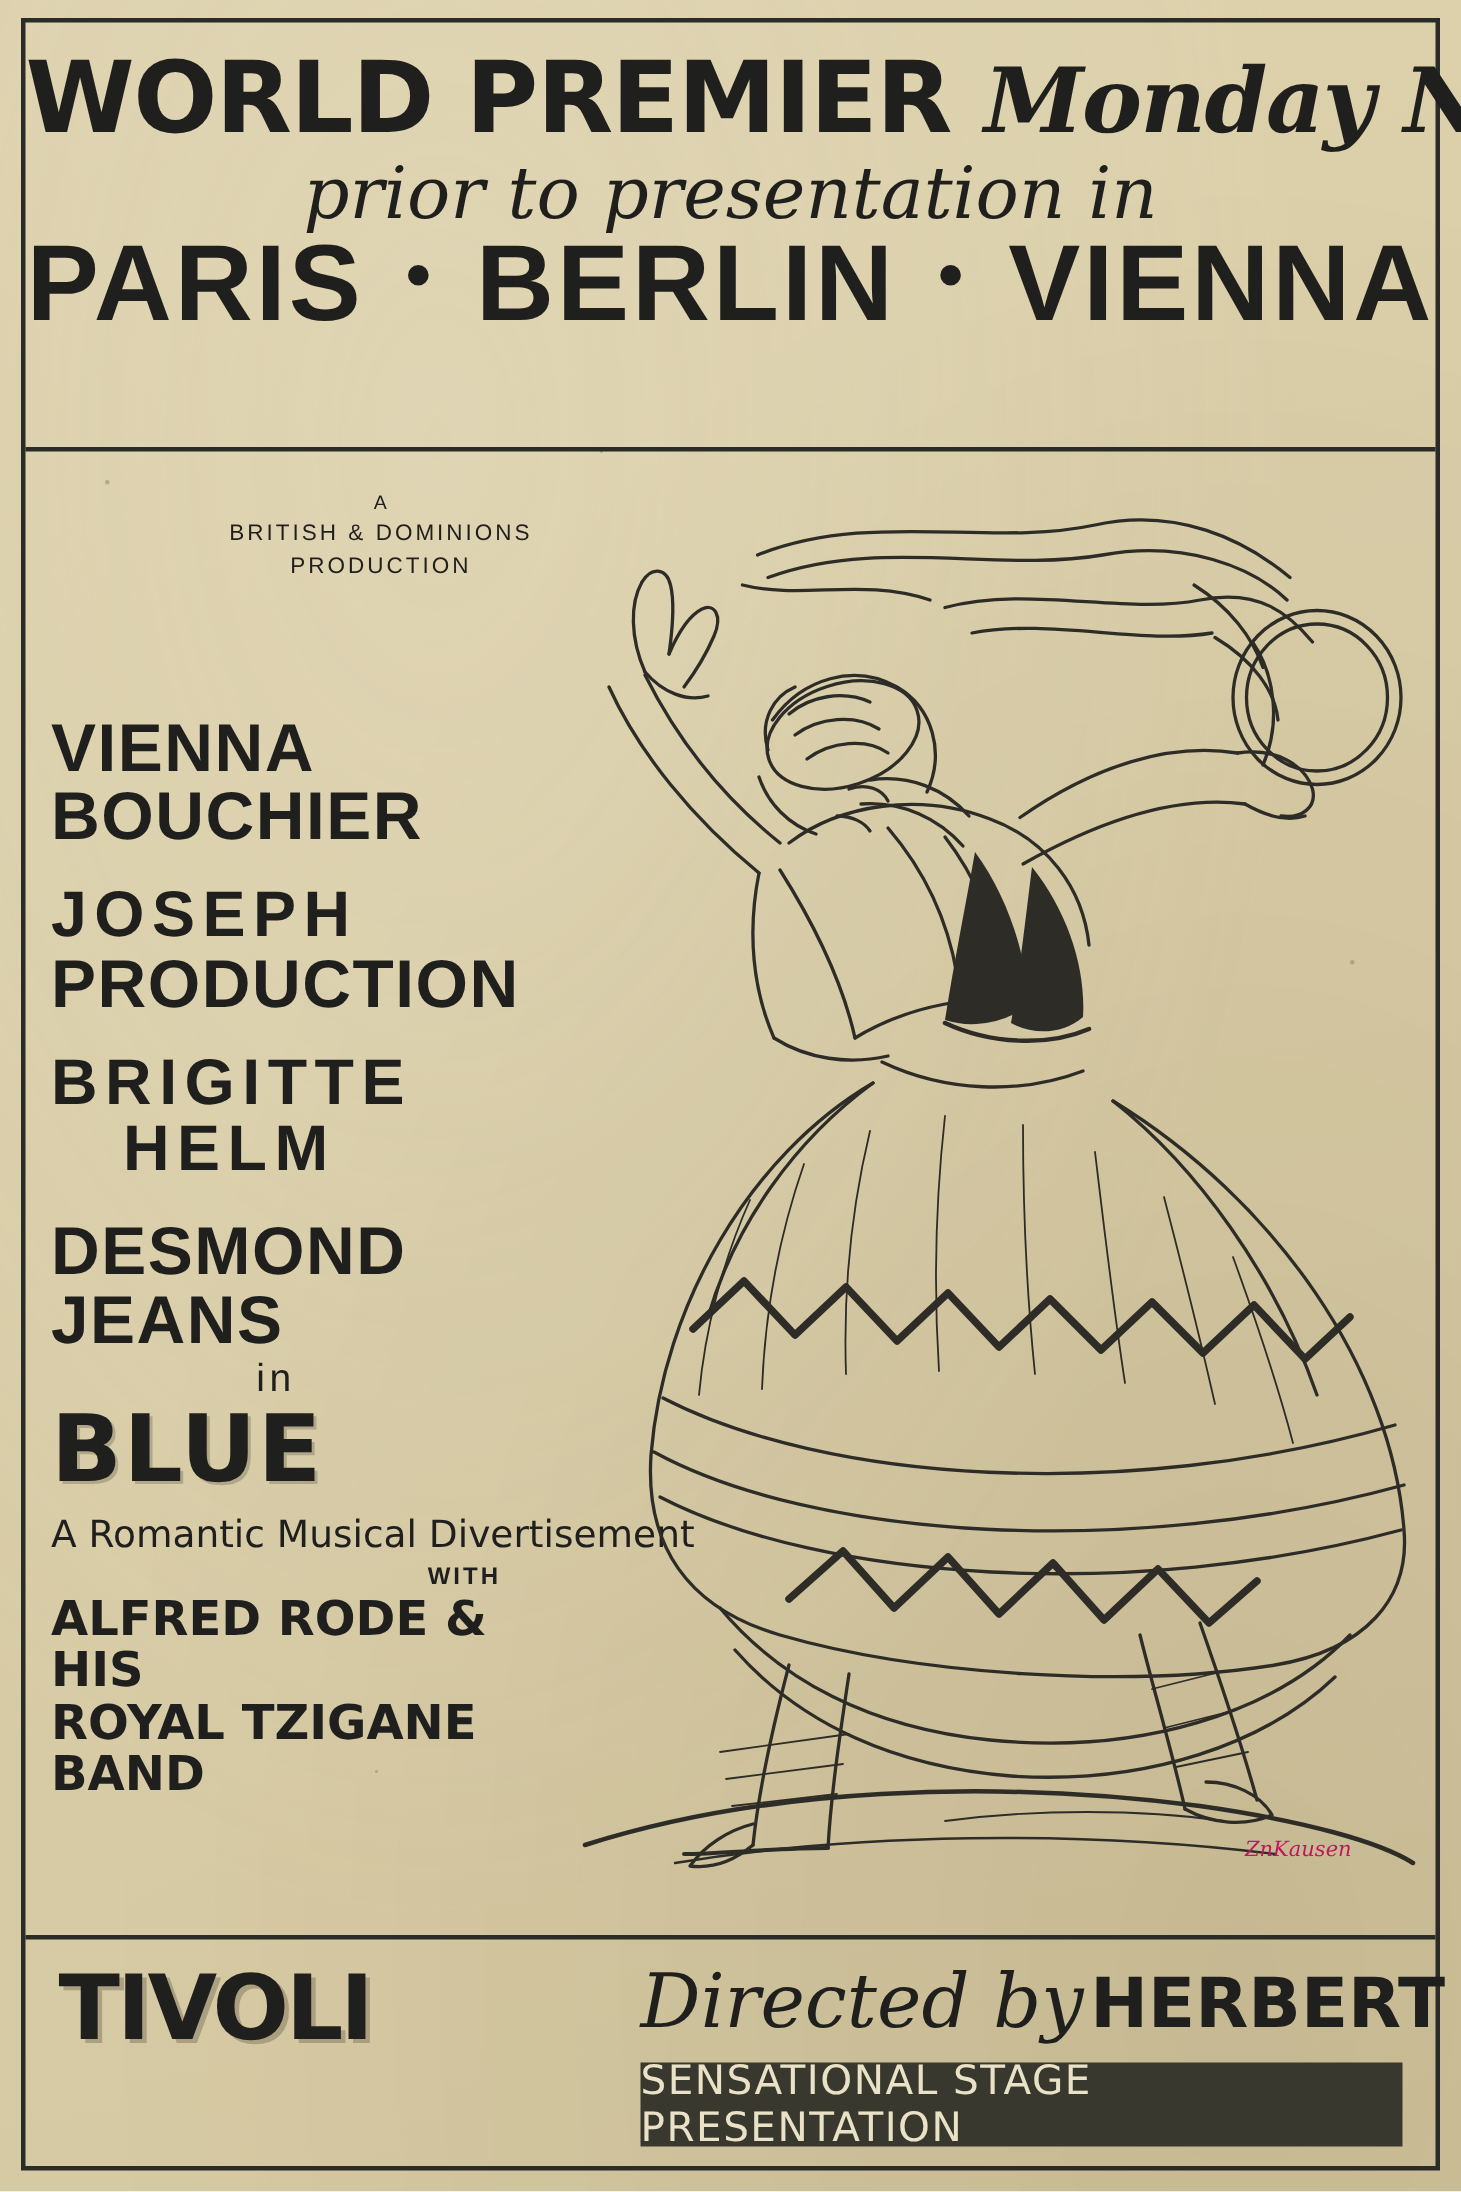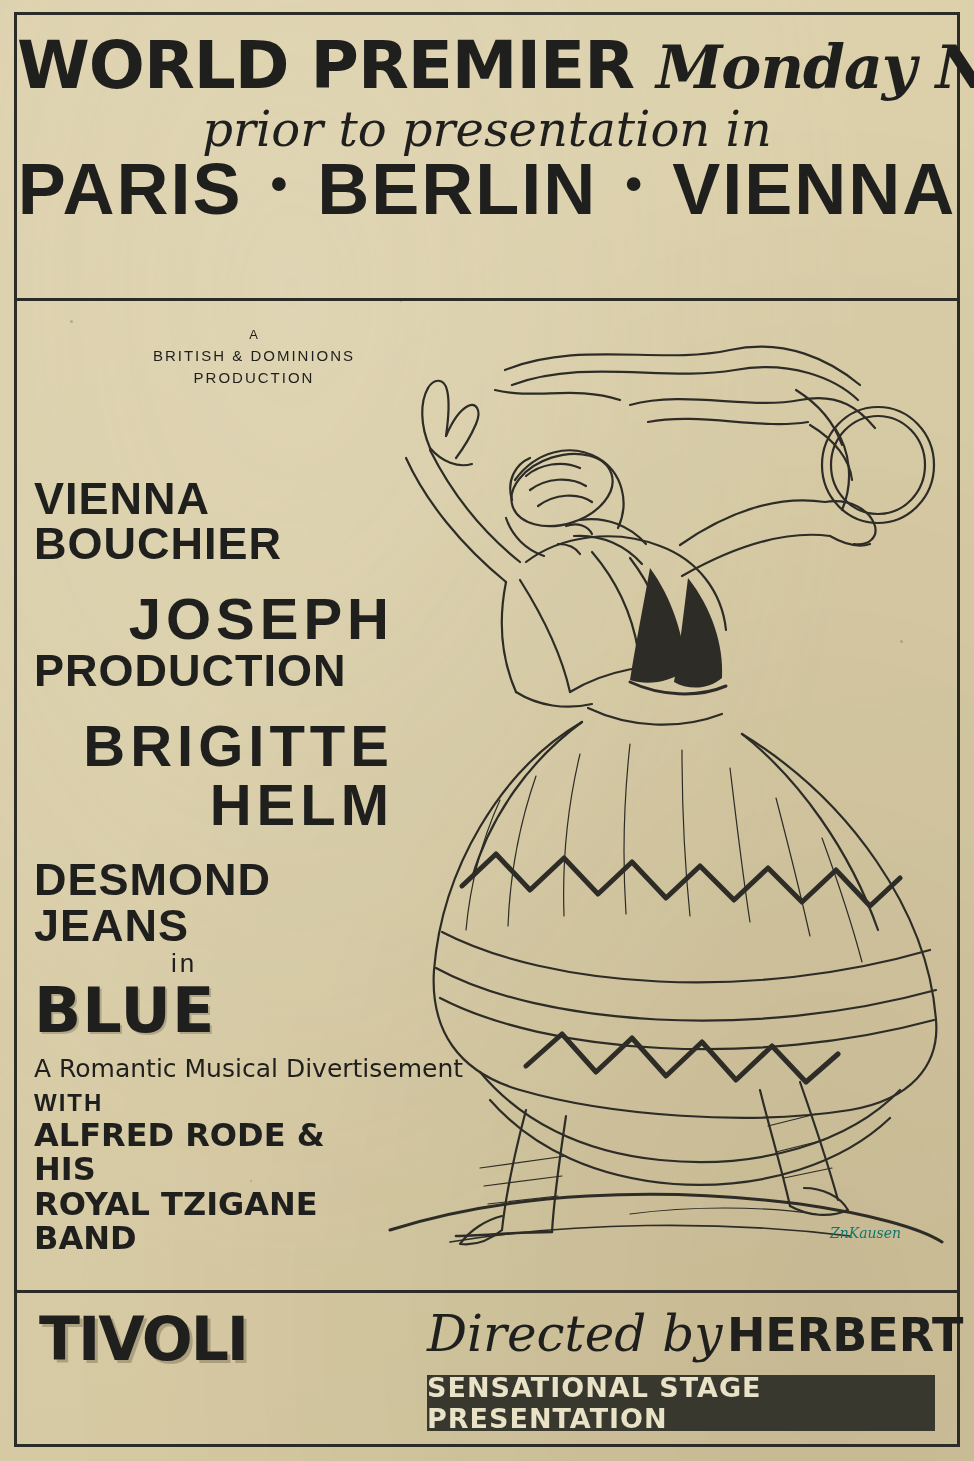--- a/index.html
+++ b/index.html
@@ -110,21 +110,21 @@
   }
   .star {
     font-family: "Liberation Sans", sans-serif;
     font-weight: bold;
     font-size: 45px;
     letter-spacing: 1px;
     line-height: 1.02;
     margin-top: 22px;
     white-space: nowrap;
   }
-  .star.spaced { letter-spacing: 5px; font-size: 58px; text-align: right; }
+  .star.spaced { letter-spacing: 5px; font-size: 43px; }
   .star.first { margin-top: 86px; }
   .in-word {
     text-align: center;
     font-family: "Liberation Sans", sans-serif;
     font-size: 26px;
     letter-spacing: 3px;
     width: 300px;
   }
   .title-main {
     font-family: "DejaVu Sans", sans-serif;
@@ -136,24 +136,24 @@
     text-shadow: 2px 2px 0 rgba(60,55,40,.25);
   }
   .subtitle {
     font-family: "DejaVu Sans", sans-serif;
     font-size: 25px;
     margin-top: 12px;
     letter-spacing: 0px;
     white-space: nowrap;
   }
   .with-word {
-    text-align: left;
-    font-family: "Liberation Sans", sans-serif;
-    font-weight: bold;
-    font-size: 24px;
+    text-align: right;
+    font-family: "Liberation Sans", sans-serif;
+    font-weight: bold;
+    font-size: 16px;
     letter-spacing: 2px;
     margin-top: 6px;
     width: 300px;
   }
   .band {
     font-family: "DejaVu Sans", sans-serif;
     font-weight: bold;
     font-size: 32px;
     line-height: 1.05;
     margin-top: 2px;
@@ -167,21 +167,21 @@
     width: 630px;
     height: 940px;
   }
   .sig {
     position: absolute;
     left: 830px;
     top: 1225px;
     font-family: "DejaVu Serif", serif;
     font-style: italic;
     font-size: 14px;
-    color: #0f766e;
+    color: #be185d;
   }
   
   .bottom-block {
     position: absolute;
     left: 17px;
     top: 1290px;
     width: 940px;
     height: 156px;
     border-top: 3px solid #2b2b28;
     box-sizing: border-box;
@@ -218,21 +218,21 @@
   }
   .stage-bar {
     position: absolute;
     left: 410px;
     top: 82px;
     width: 508px;
     height: 56px;
     background: #39382f;
     color: #e9e2c6;
     font-family: "DejaVu Sans", sans-serif;
-    font-weight: bold;
+    font-weight: normal;
     font-size: 27px;
     letter-spacing: 1px;
     display: flex;
     align-items: center;
     justify-content: center;
   }
   .speck {
     position: absolute;
     background: #8d8262;
     border-radius: 50%;

